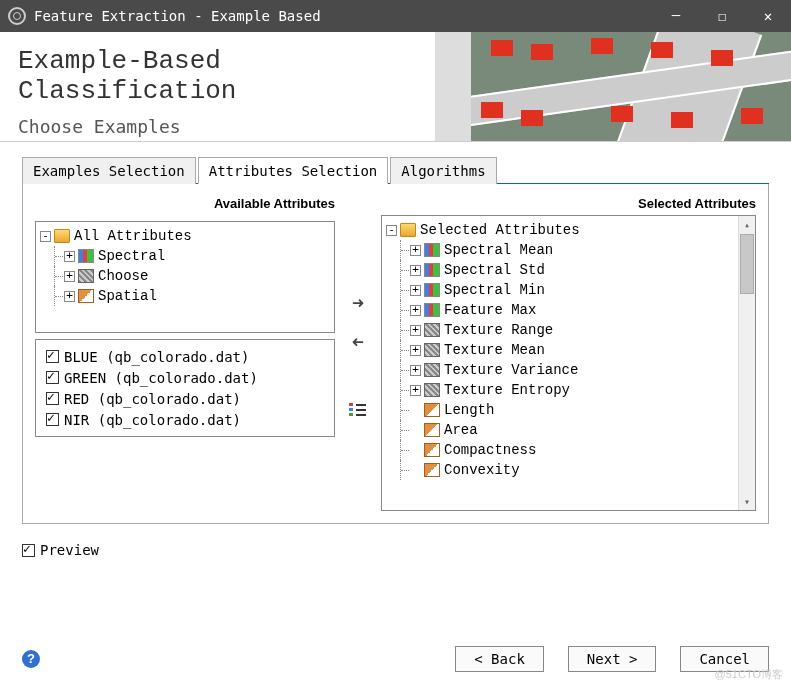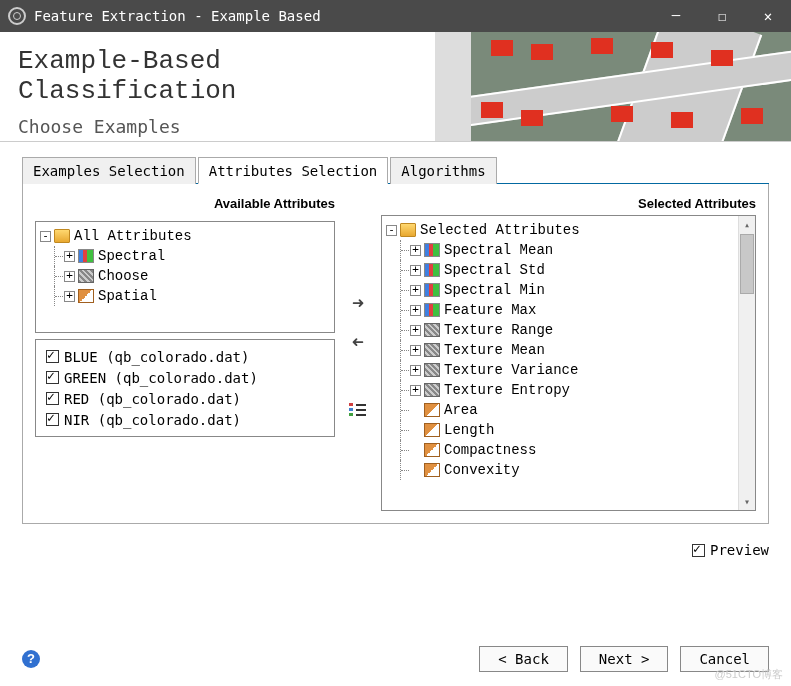--- a/index.html
+++ b/index.html
@@ -61,27 +61,27 @@
 .list-icon span { position: absolute; width: 4px; height: 3px; left: 0; }
 .list-icon span:nth-child(1){ top:0; background:#d04040; }
 .list-icon span:nth-child(2){ top:5px; background:#4080d0; }
 .list-icon span:nth-child(3){ top:10px; background:#40a040; }
 .list-icon::after { content:""; position:absolute; left:7px; top:1px; width:10px; height:2px; background:#333; box-shadow: 0 5px 0 #333, 0 10px 0 #333; }
 
 .scrollbar-v { position: absolute; right: 0; top: 0; bottom: 0; width: 17px; background: #f0f0f0; border-left: 1px solid #ddd; }
 .sb-arrow { height: 17px; display:flex; align-items:center; justify-content:center; font-size:10px; color:#666; }
 .sb-thumb { background: #c8c8c8; border:1px solid #aaa; margin: 1px; height: 60px; }
 
-.bottom-area { padding: 12px 22px 0 32px; display:flex; align-items:center;justify-content:flex-end; }
+.bottom-area { padding: 12px 22px 0 22px; display:flex; align-items:center; }
 .preview-row { display:flex; align-items:center; font-family:"SimSun",monospace; font-size:14px; }
 
 .footer { position:absolute; bottom:14px; left:0; right:0; padding: 0 22px; display:flex; align-items:center; }
 .help-icon { width:18px; height:18px; border-radius:50%; background:#3070d0; color:#fff; text-align:center; line-height:18px; font-size:13px; font-weight:bold; font-family:Arial; }
 .footer-spacer { flex:1; }
-.nav-btn { border:1px solid #888; background:#fafafa; padding:4px 18px; margin-left:12px; font-family:"SimSun",monospace; font-size:14px; min-width:80px; text-align:center; }
+.nav-btn { border:1px solid #888; background:#fafafa; padding:4px 18px; margin-left:24px; font-family:"SimSun",monospace; font-size:14px; min-width:80px; text-align:center; }
 
 .watermark { position:absolute; bottom:4px; right:8px; color:#ccc; font-size:11px; font-family:Arial; }
 </style>
 </head>
 <body>
 
 <div class="titlebar">
   <div class="app-icon"></div>
   <div class="title">Feature Extraction - Example Based</div>
   <div class="winbtn">─</div>
@@ -235,27 +235,27 @@
             <div class="tree-row" style="padding-left:14px">
               <span class="tree-indent" style="width:10px"></span>
               <span class="exp">+</span>
               <span class="tree-icon texture-icon"></span>
               <span>Texture Entropy</span>
             </div>
             <div class="tree-row" style="padding-left:14px">
               <span class="tree-indent" style="width:10px"></span>
               <span style="width:14px;display:inline-block"></span>
               <span class="tree-icon spatial-icon"></span>
+              <span>Length</span>
+            </div>
+            <div class="tree-row" style="padding-left:14px">
+              <span class="tree-indent" style="width:10px"></span>
+              <span style="width:14px;display:inline-block"></span>
+              <span class="tree-icon spatial-icon"></span>
               <span>Area</span>
-            </div>
-            <div class="tree-row" style="padding-left:14px">
-              <span class="tree-indent" style="width:10px"></span>
-              <span style="width:14px;display:inline-block"></span>
-              <span class="tree-icon spatial-icon"></span>
-              <span>Length</span>
             </div>
             <div class="tree-row" style="padding-left:14px">
               <span class="tree-indent" style="width:10px"></span>
               <span style="width:14px;display:inline-block"></span>
               <span class="tree-icon spatial-icon"></span>
               <span>Compactness</span>
             </div>
             <div class="tree-row" style="padding-left:14px">
               <span class="tree-indent" style="width:10px"></span>
               <span style="width:14px;display:inline-block"></span>

